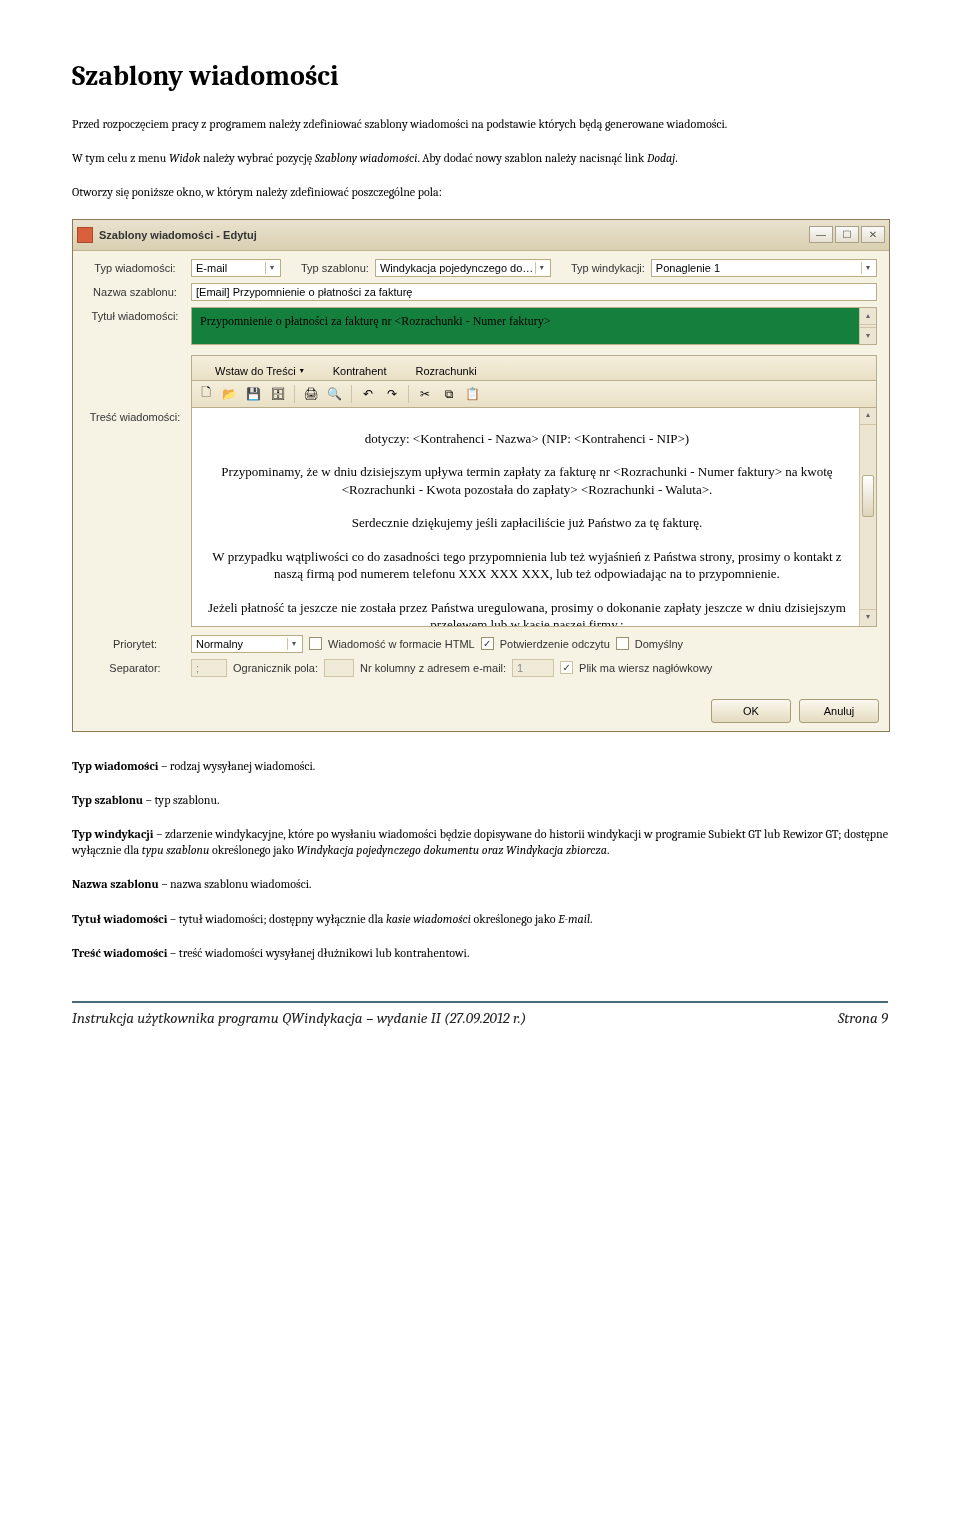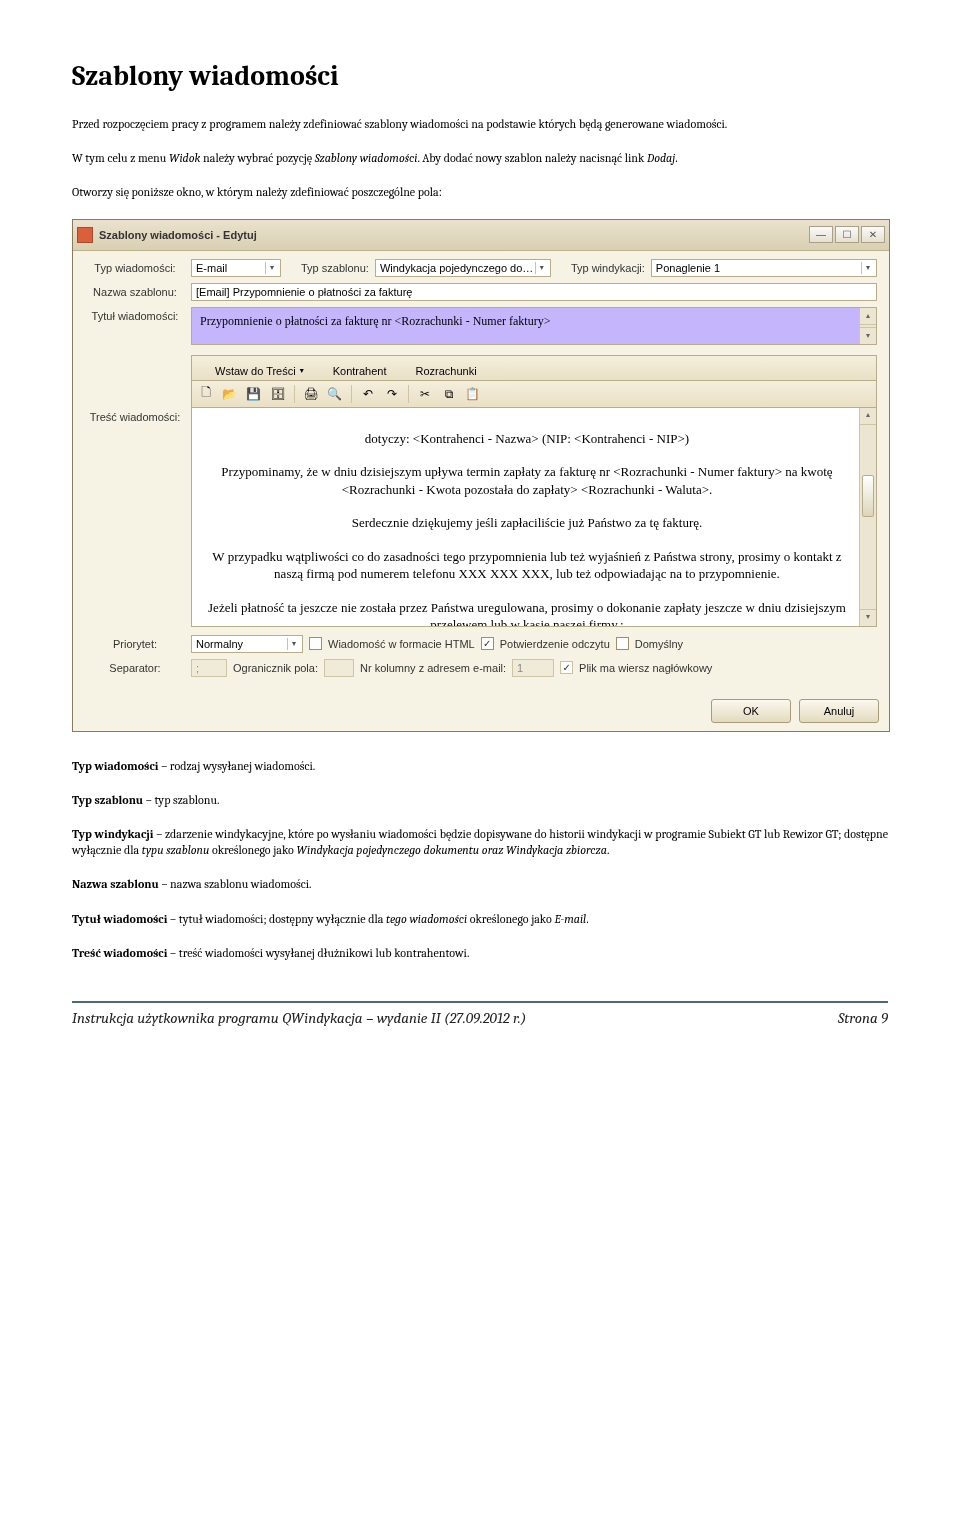--- a/index.html
+++ b/index.html
@@ -89,21 +89,21 @@
   .select { position: relative; padding-right: 16px; }
   .select .chev {
     position: absolute; right: 2px; top: 2px;
     width: 12px; height: 12px;
     border-left: 1px solid #ccc2a0;
     display: flex; align-items: center; justify-content: center;
     font-size: 8px; color: #555;
   }
   .textarea {
     border: 1px solid #b8ad8a;
-    background: #c4b5fd;
+    background: #15803d;
     font-size: 12px;
     font-family: 'Times New Roman', serif;
     padding: 6px 8px;
     box-sizing: border-box;
     position: relative;
   }
   .scroll {
     position: absolute;
     right: 0; top: 0; bottom: 0;
     width: 16px;
@@ -375,21 +375,21 @@
 
   <p>
     <span class="bold">Typ windykacji</span><span> – zdarzenie windykacyjne, które po wysłaniu wiadomości będzie dopisywane do historii windykacji w programie Subiekt GT lub Rewizor GT; dostępne wyłącznie dla </span><span class="italic">typu szablonu</span><span> określonego jako </span><span class="italic">Windykacja pojedynczego dokumentu oraz Windykacja zbiorcza</span><span>.</span>
   </p>
 
   <p>
     <span class="bold">Nazwa szablonu</span><span> – nazwa szablonu wiadomości.</span>
   </p>
 
   <p>
-    <span class="bold">Tytuł wiadomości</span><span> – tytuł wiadomości; dostępny wyłącznie dla </span><span class="italic">tego wiadomości</span><span> określonego jako </span><span class="italic">E-mail</span><span>.</span>
+    <span class="bold">Tytuł wiadomości</span><span> – tytuł wiadomości; dostępny wyłącznie dla </span><span class="italic">kasie wiadomości</span><span> określonego jako </span><span class="italic">E-mail</span><span>.</span>
   </p>
 
   <p>
     <span class="bold">Treść wiadomości</span><span> – treść wiadomości wysyłanej dłużnikowi lub kontrahentowi.</span>
   </p>
 
   <div class="footer-line">
     <span>Instrukcja użytkownika programu QWindykacja – wydanie II (27.09.2012 r.)</span>
     <span>Strona 9</span>
   </div>

